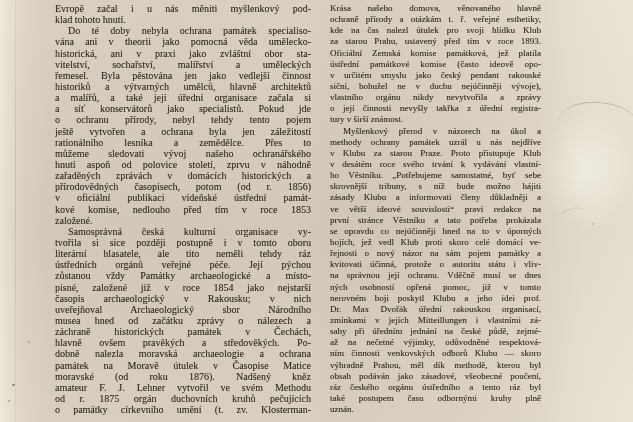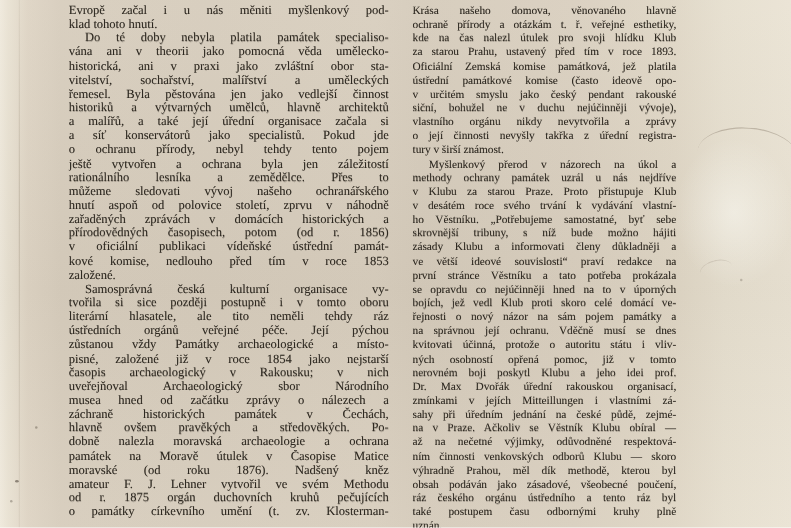--- a/index.html
+++ b/index.html
@@ -60,21 +60,21 @@
   <div class="crease-arc crease-1"></div>
   <div class="crease-arc crease-2"></div>
   <div class="speck speck-1"></div>
   <div class="speck speck-2"></div>
   <div class="speck speck-3"></div>
   <div class="speck speck-4"></div>
 
   <div class="col col-left">
       <div class="line">Evropě začal i u nás měniti myšlenkový pod-</div>
       <div class="line end">klad tohoto hnutí.</div>
-      <div class="line ind">Do té doby nebyla platila památek specialiso-</div>
+      <div class="line ind">Do té doby nebyla ochrana památek specialiso-</div>
       <div class="line">vána ani v theorii jako pomocná věda umělecko-</div>
       <div class="line">historická, ani v praxi jako zvláštní obor sta-</div>
       <div class="line">vitelství, sochařství, malířství a uměleckých</div>
       <div class="line">řemesel. Byla pěstována jen jako vedlejší činnost</div>
       <div class="line">historiků a výtvarných umělců, hlavně architektů</div>
       <div class="line">a malířů, a také její úřední organisace začala si</div>
       <div class="line">a síť konservátorů jako specialistů. Pokud jde</div>
       <div class="line">o ochranu přírody, nebyl tehdy tento pojem</div>
       <div class="line">ještě vytvořen a ochrana byla jen záležitostí</div>
       <div class="line">rationálního lesníka a zemědělce. Přes to</div>
@@ -120,28 +120,27 @@
       <div class="line">v Klubu za starou Praze. Proto přistupuje Klub</div>
       <div class="line">v desátém roce svého trvání k vydávání vlastní-</div>
       <div class="line">ho Věstníku. „Potřebujeme samostatné, byť sebe</div>
       <div class="line">skrovnější tribuny, s níž bude možno hájiti</div>
       <div class="line">zásady Klubu a informovati členy důkladněji a</div>
       <div class="line">ve větší ideové souvislosti“ praví redakce na</div>
       <div class="line">první stránce Věstníku a tato potřeba prokázala</div>
       <div class="line">se opravdu co nejúčinněji hned na to v úporných</div>
       <div class="line">bojích, jež vedl Klub proti skoro celé domácí ve-</div>
       <div class="line">řejnosti o nový názor na sám pojem památky a</div>
+      <div class="line">kvitovati účinná, protože o autoritu státu i vliv-</div>
       <div class="line">na správnou její ochranu. Vděčně musí se dnes</div>
-      <div class="line">kvitovati účinná, protože o autoritu státu i vliv-</div>
       <div class="line">ných osobností opřená pomoc, již v tomto</div>
       <div class="line">nerovném boji poskytl Klubu a jeho idei prof.</div>
       <div class="line">Dr. Max Dvořák úřední rakouskou organisací,</div>
       <div class="line">zmínkami v jejích Mitteillungen i vlastními zá-</div>
       <div class="line">sahy při úředním jednání na české půdě, zejmé-</div>
-      <div class="line">na v Praze. Ačkoliv se Věstník Klubu obíral —</div>
       <div class="line">až na nečetné výjimky, odůvodněné respektová-</div>
       <div class="line">ním činnosti venkovských odborů Klubu — skoro</div>
       <div class="line">výhradně Prahou, měl dík methodě, kterou byl</div>
       <div class="line">obsah podáván jako zásadové, všeobecné poučení,</div>
       <div class="line">ráz českého orgánu ústředního a tento ráz byl</div>
       <div class="line">také postupem času odbornými kruhy plně</div>
       <div class="line end clipped">uznán.</div>
     </div>
 </div>
 

